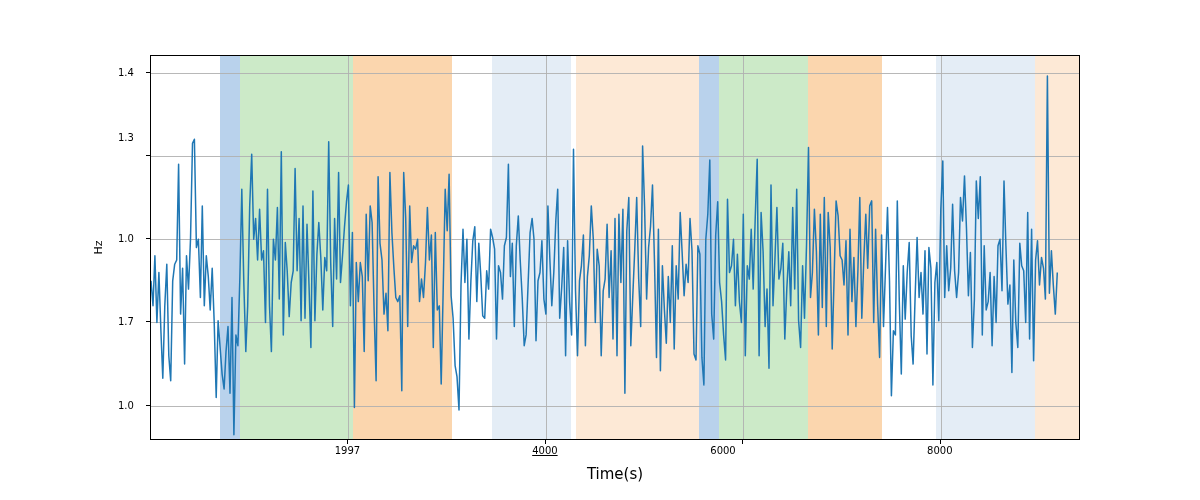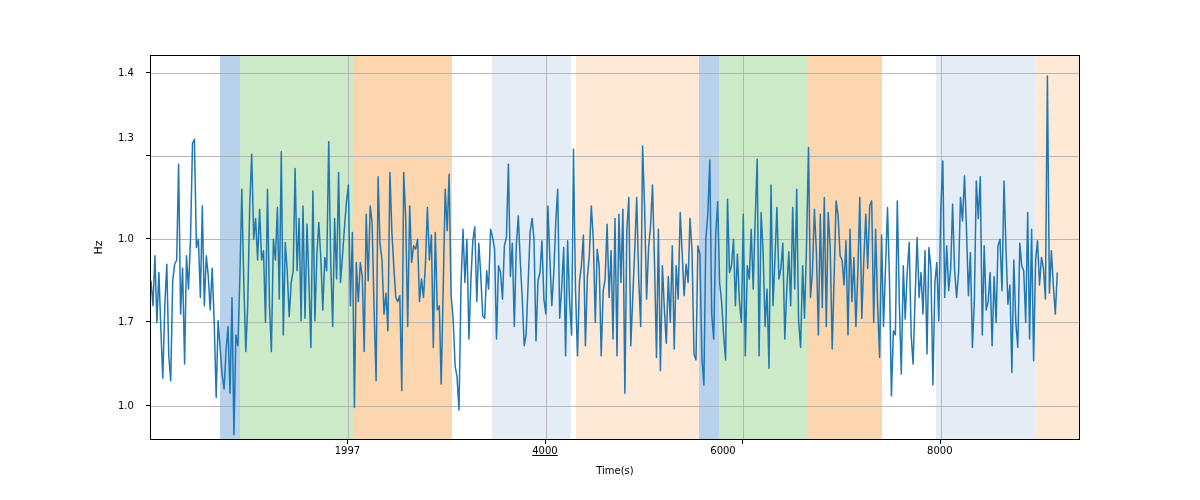--- a/index.html
+++ b/index.html
@@ -51,21 +51,21 @@
     transform: rotate(-90deg);
     font-size: 11px;
     white-space: nowrap;
   }
   .xlabel {
     position: absolute;
     left: 150px;
     top: 465px;
     width: 930px;
     text-align: center;
-    font-size: 10px;
+    font-size: 15px;
   }
   .xtick {
     position: absolute;
     top: 445px;
     font-size: 10px;
     transform: translateX(-50%);
   }
   .ytick {
     position: absolute;
     left: 118px;

